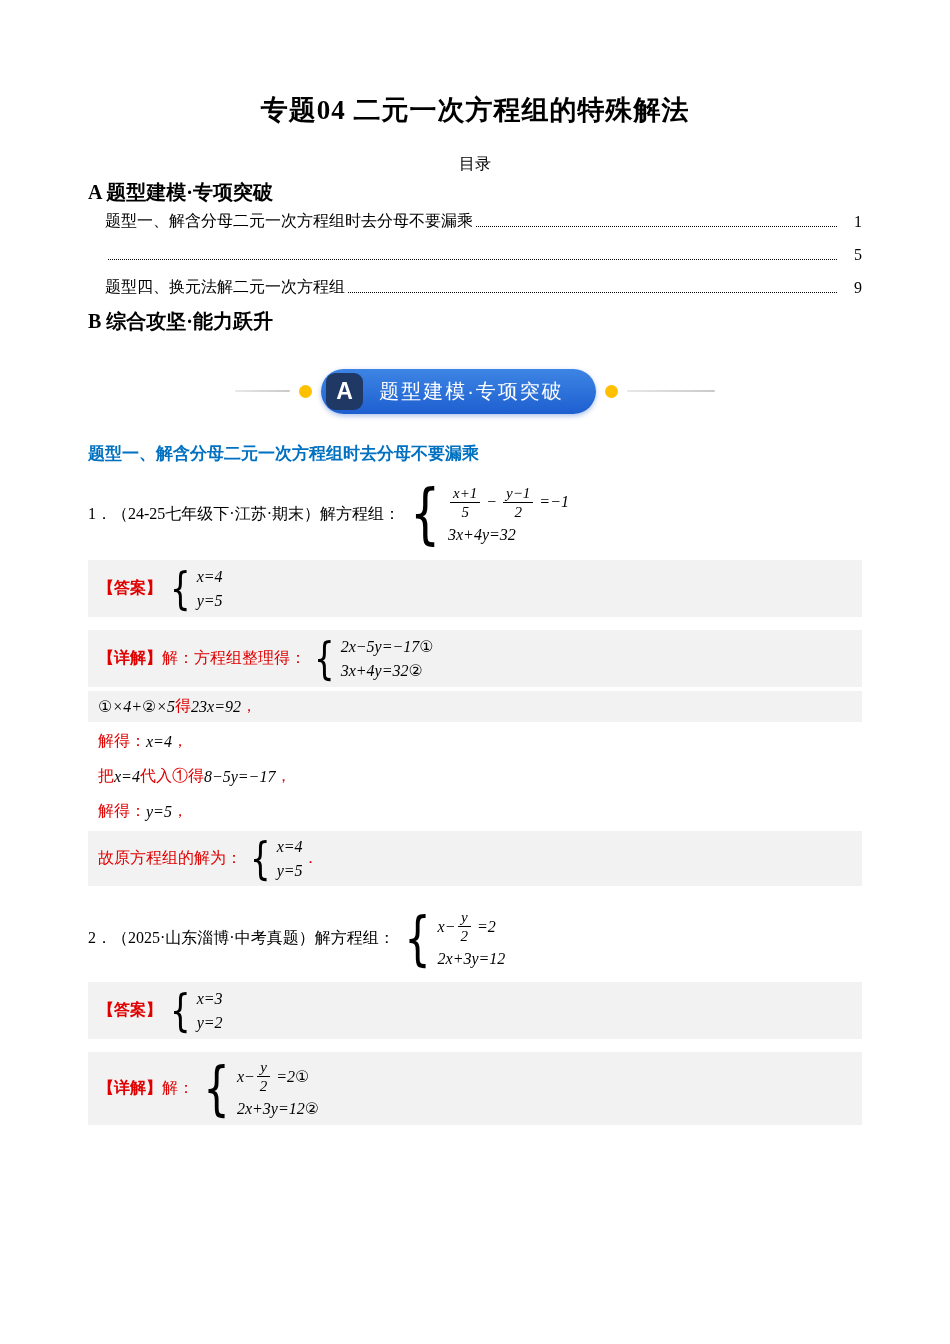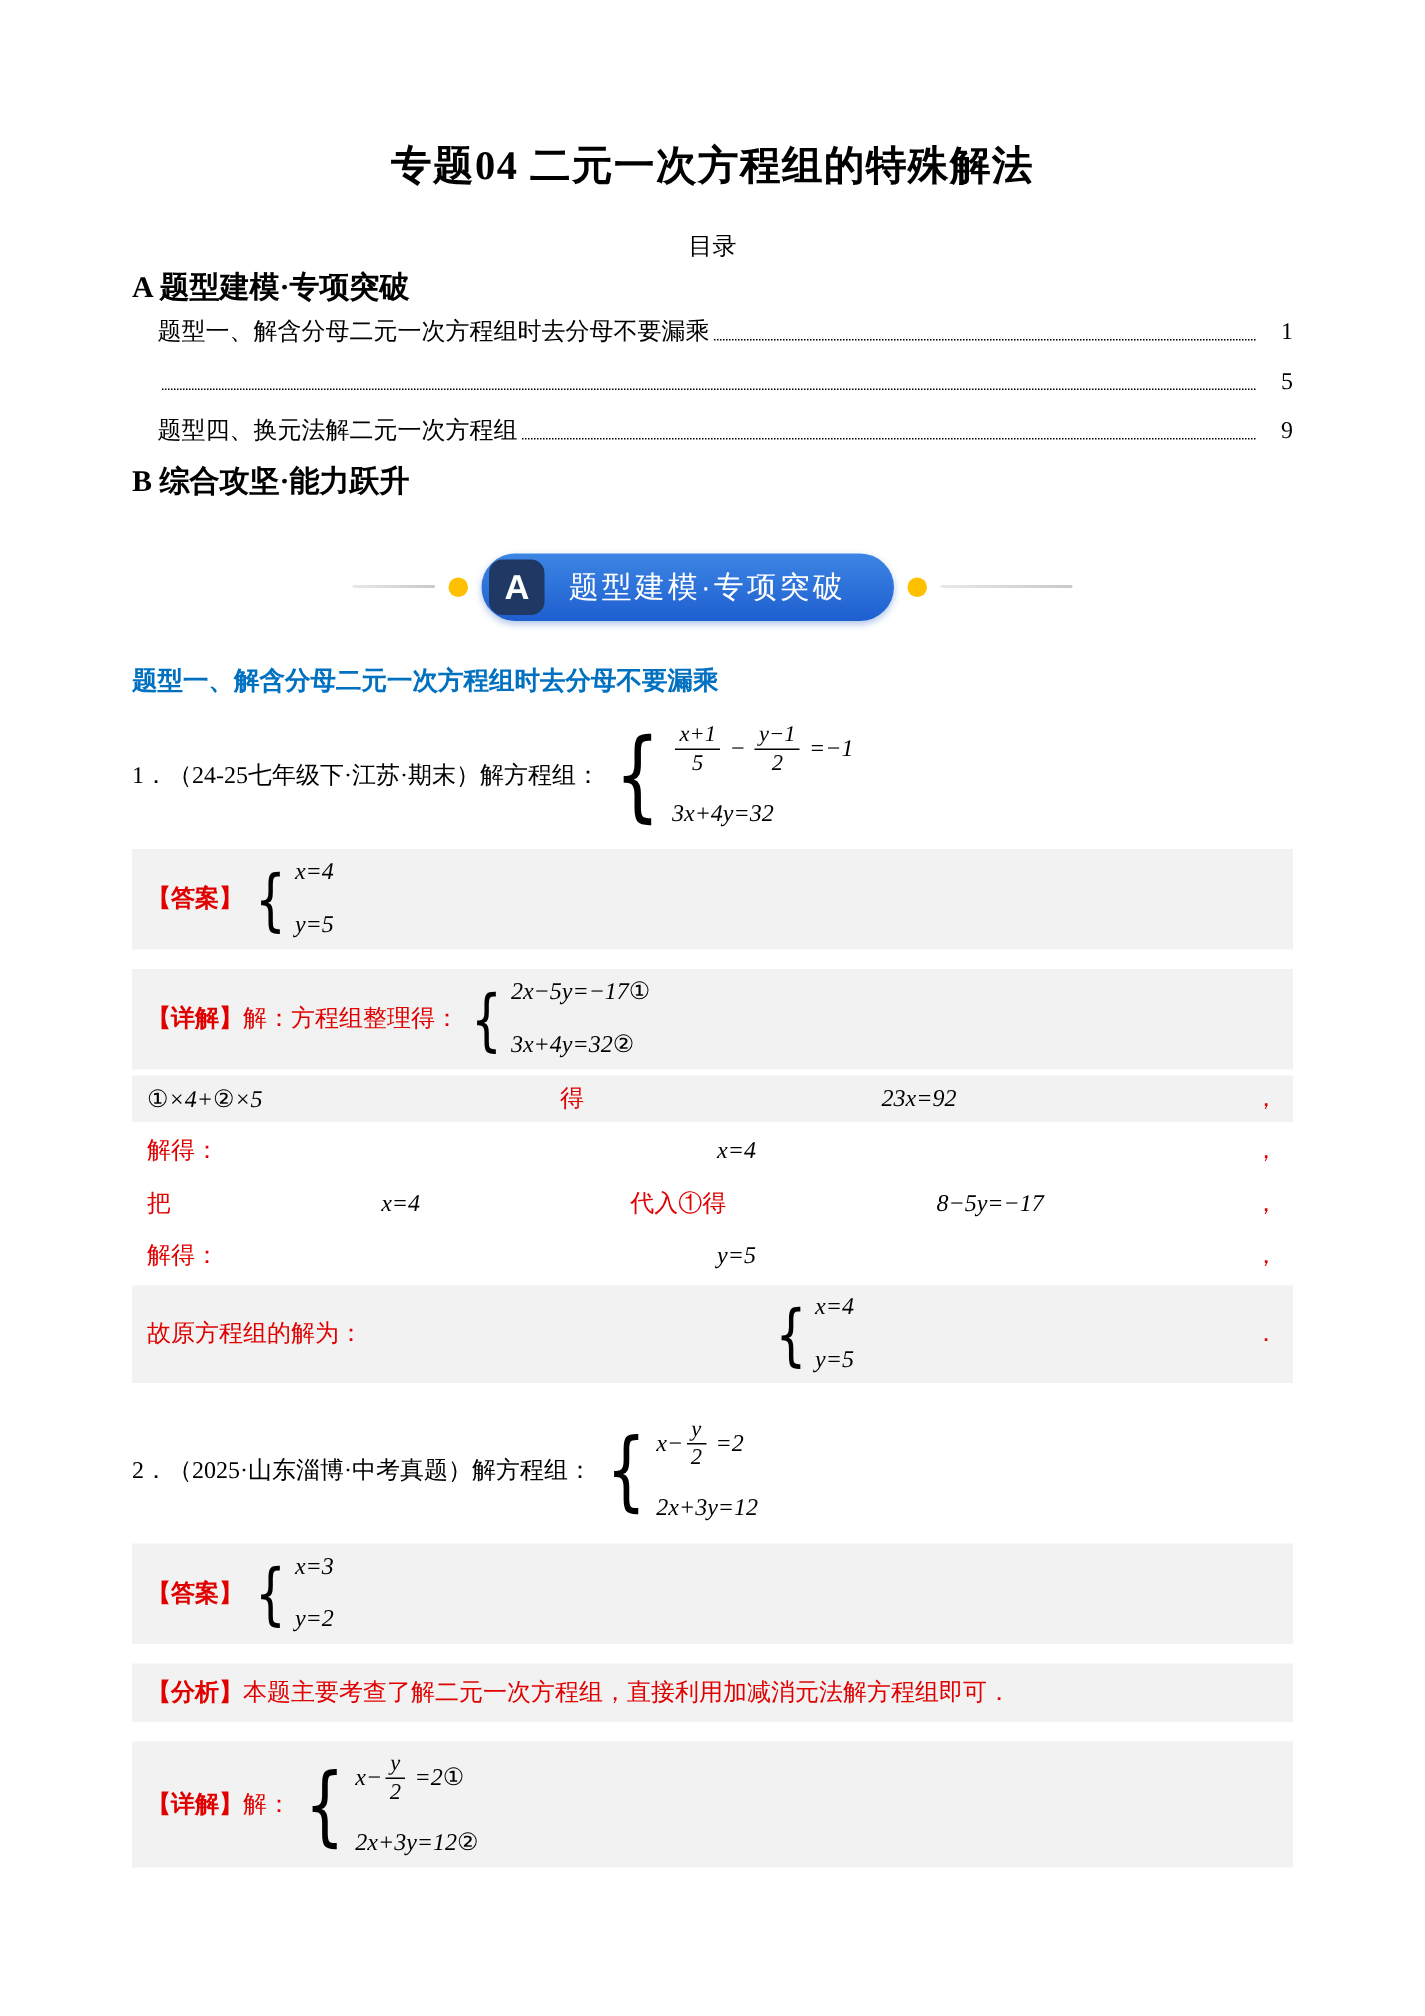--- a/index.html
+++ b/index.html
@@ -29,30 +29,30 @@
 
   .sec-heading { color:#0070c0; font-size:17px; font-weight:bold; margin-top:26px;
                  font-family:"Liberation Sans","DejaVu Sans",sans-serif; }
 
   .problem { display:flex; align-items:center; margin-top:16px; font-size:16px; white-space:nowrap; }
   .red { color:#e00000; }
   .bold { font-weight:bold; }
 
   .block { background:#f2f2f2; margin-top:13px; padding:6px 10px; font-size:16px; display:flex; align-items:center; }
   .block.textblock { display:block; line-height:27px; }
-  .step { margin-top:4px; padding:5px 10px; font-size:16px; display:flex; align-items:center; white-space:nowrap;justify-content:space-between; }
+  .step { margin-top:4px; padding:5px 10px; font-size:16px; display:flex; align-items:center; white-space:nowrap; }
   .step.gray { background:#f2f2f2; }
 
   .math { font-style:italic; font-family:"Liberation Serif","DejaVu Serif","DejaVu Sans",serif; }
   .sys { display:inline-flex; align-items:center; margin-left:4px; }
   .brace { font-family:"DejaVu Sans","DejaVu Serif",sans-serif; line-height:1; transform:scaleX(0.72); transform-origin:center; font-weight:400; }
   .br-lg { font-size:66px; }
   .br-md { font-size:58px; }
   .br-sm { font-size:45px; }
-  .eqs { display:inline-flex; flex-direction:column; align-items:flex-start; gap:15px; margin-left:2px; }
+  .eqs { display:inline-flex; flex-direction:column; align-items:flex-start; gap:4px; margin-left:2px; }
   .eq-row { display:inline-flex; align-items:center; font-size:16px; line-height:20px; white-space:nowrap; }
   .eq-row .seg { margin-left:4px; }
   .frac { display:inline-flex; flex-direction:column; align-items:center; margin:0 2px; font-size:15px; }
   .frac .num { border-bottom:1px solid #000; padding:0 3px; line-height:1.2; }
   .frac .den { padding:0 3px; line-height:1.2; }
   .op { margin:0 4px; }
   .seg { white-space:pre; }
   .tail-period { align-self:center; }
 </style>
 </head>
@@ -206,23 +206,20 @@
     <span class="red bold seg">【答案】</span>
     <span class="sys">
       <span class="brace br-sm">{</span>
       <span class="eqs">
         <span class="eq-row math">x=3</span>
         <span class="eq-row math">y=2</span>
       </span>
     </span>
   </div>
 
-  <div class="block textblock">
-    <span class="red bold">【分析】</span><span class="red">本题主要考查了解二元一次方程组，直接利用加减消元法解方程组即可．</span>
-  </div>
 
   <div class="block">
     <span class="red bold seg">【详解】</span>
     <span class="red seg">解：</span>
     <span class="sys">
       <span class="brace br-md">{</span>
       <span class="eqs">
         <span class="eq-row math">
           <span>x−</span>
           <span class="frac">

